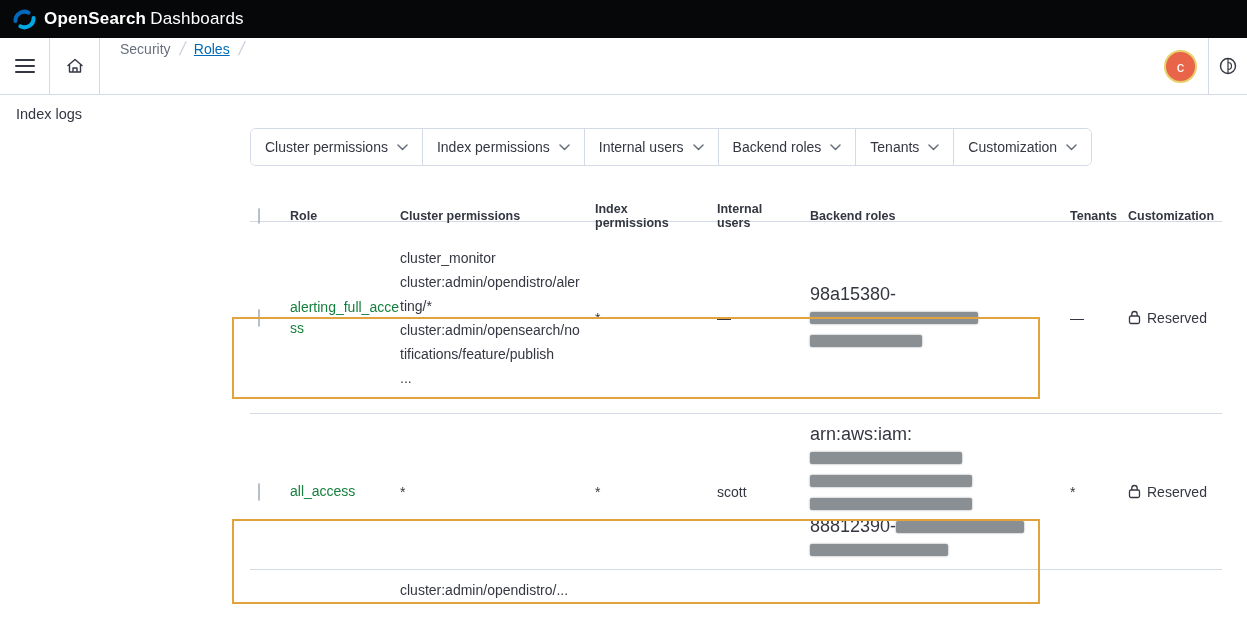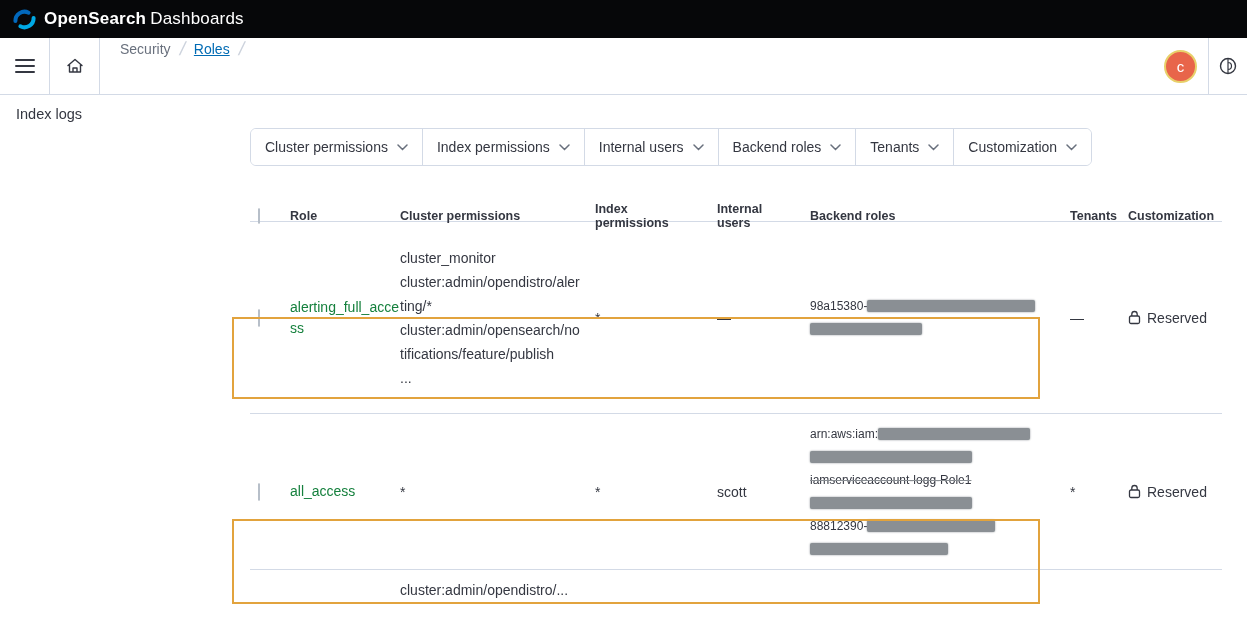--- a/index.html
+++ b/index.html
@@ -60,21 +60,21 @@
   .thead { height:28px; border-bottom:1px solid #d3dae6; font-size:12.5px; font-weight:700; }
   .thead > div { padding-right:16px;margin-top:8px; }
   .row-body { border-bottom:1px solid #d3dae6; font-size:14px; }
   .row-1 { height:192px; }
   .row-2 { height:156px; }
   .row-partial { height:23px; align-items:start; font-size:14px; }
   .checkbox { width:16px; height:16px; border:1px solid #b7bfc9; border-radius:4px; background:#fefefe;
               margin-left:8px; cursor:pointer; }
   .role-link { color:#15803d; cursor:pointer; word-break:break-all; padding-right:14px; line-height:21px; }
   .cluster-cell { line-height:24px; word-break:break-all; padding-right:12px; }
-  .backend-cell { font-size:12px; line-height:23px; padding-right:6px; }
+  .backend-cell { font-size:18px; line-height:23px; padding-right:6px; }
   .red-bar { display:inline-block; height:12px; background:#8a8f94; border-radius:2px;
              vertical-align:middle; box-shadow:0 0 2px #8a8f94; }
   .strike { text-decoration:line-through; text-decoration-color:#8a8f94; }
   .reserved { display:flex; align-items:center; gap:6px; }
 
   
   .annotation { position:absolute; border:2px solid #e2a33d; pointer-events:none; z-index:6; }
   .annotation-1 { left:232px; top:317px; width:808px; height:82px; }
   .annotation-2 { left:232px; top:519px; width:808px; height:85px; }
 
@@ -237,21 +237,20 @@
         <div><span class="checkbox"></span></div>
         <div><span class="role-link">all_access</span></div>
         <div class="cluster-cell">
           <div>*</div>
         </div>
         <div>*</div>
         <div>scott</div>
         <div class="backend-cell">
           <div><span>arn:aws:iam:</span><span class="red-bar" style="width:152px"></span></div>
           <div><span class="red-bar" style="width:162px"></span></div>
-          <div class="strike">iamserviceaccount-logg-Role1</div>
           <div><span class="red-bar" style="width:162px"></span></div>
           <div><span>88812390-</span><span class="red-bar" style="width:128px"></span></div>
           <div><span class="red-bar" style="width:138px"></span></div>
         </div>
         <div>*</div>
         <div class="reserved">
           <span>
             <svg width="13" height="15" viewBox="0 0 13 15">
               <rect x="1.5" y="6" width="10" height="7.5" rx="1.5" stroke="#343741" stroke-width="1.3" fill="none"></rect>
               <path d="M3.8 6V4.2a2.7 2.7 0 0 1 5.4 0V6" stroke="#343741" stroke-width="1.3" fill="none"></path>

